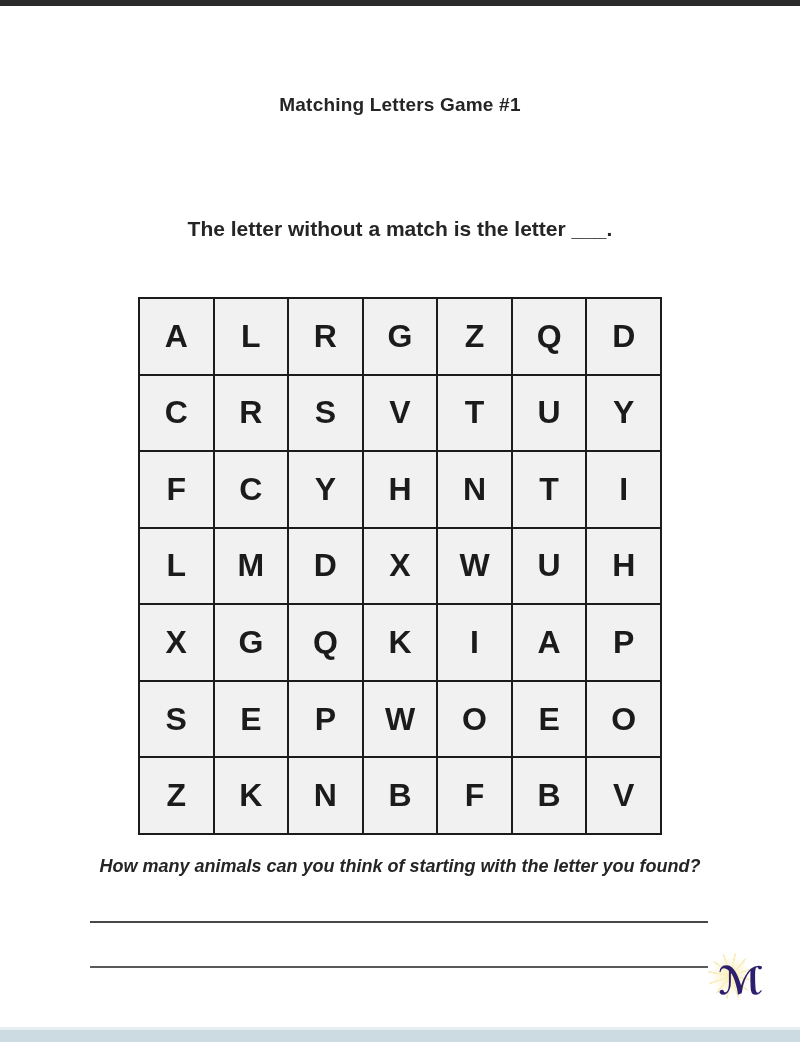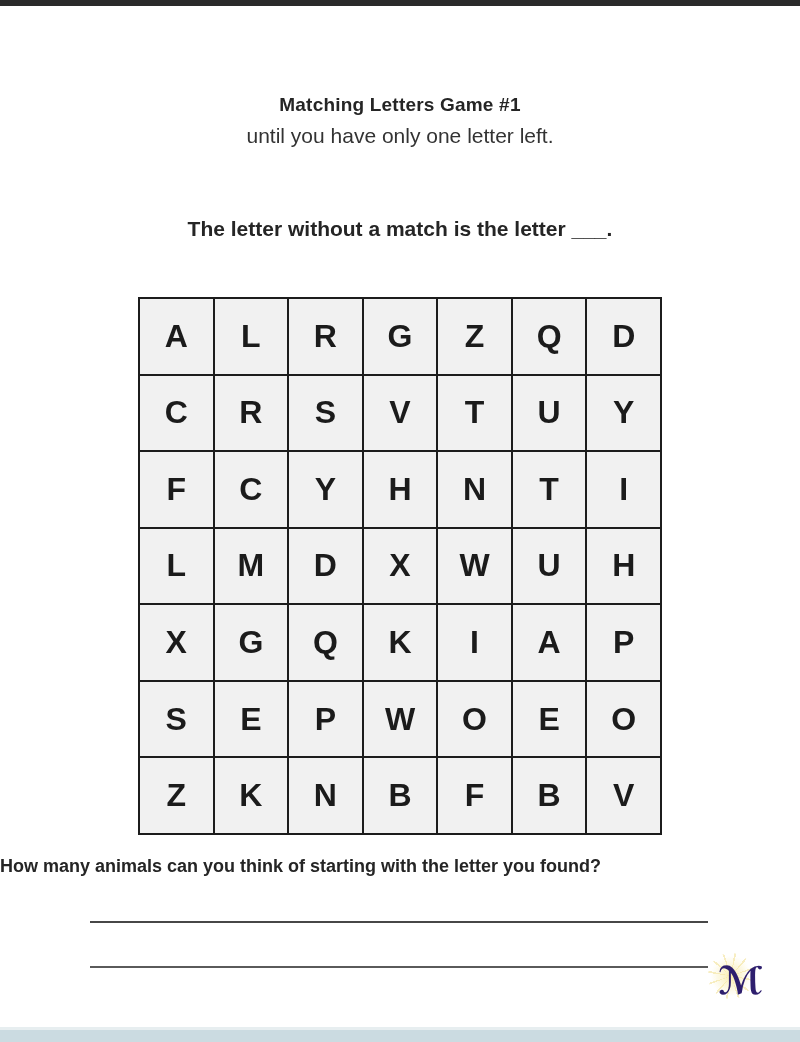--- a/index.html
+++ b/index.html
@@ -61,23 +61,25 @@
     display: flex;
     align-items: center;
     justify-content: center;
     font-size: 32px;
     font-weight: 600;
     color: #1b1b1b;
   }
   .question {
     position: absolute; top: 856px; left: 0;
     width: 800px;
+    text-align: center;
     font-size: 18px;
     font-weight: 700;
     color: #252525;
+    font-style: italic;
   }
   .answer-line {
     position: absolute; left: 90px;
     width: 618px; height: 0;
     border-top: 2px solid #474747;
   }
   .answer-line.first  { top: 921px; }
   .answer-line.second { top: 966px; border-top-color: #5a5a5a; }
   .logo-wrap {
     position: absolute; top: 953px; left: 706px;
@@ -109,21 +111,20 @@
   }
 </style>
 </head>
 <body>
 
 <div class="top-bar"></div>
 
 <div class="title">Matching Letters Game #1</div>
 
 <div class="instructions">
-  <div>until you have only one letter left.</div>
 </div>
 
 <div class="prompt">The letter without a match is the letter ___.</div>
 
 <div class="letter-grid">
     <div class="cell">A</div>
     <div class="cell">L</div>
     <div class="cell">R</div>
     <div class="cell">G</div>
     <div class="cell">Z</div>

